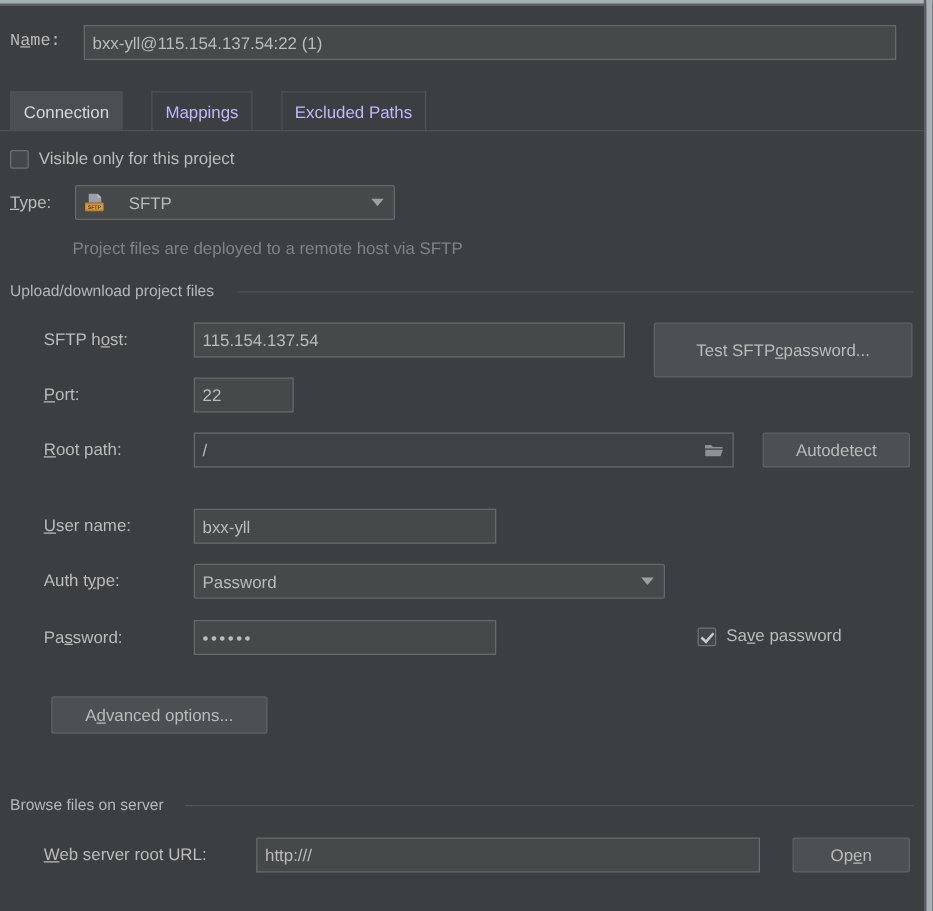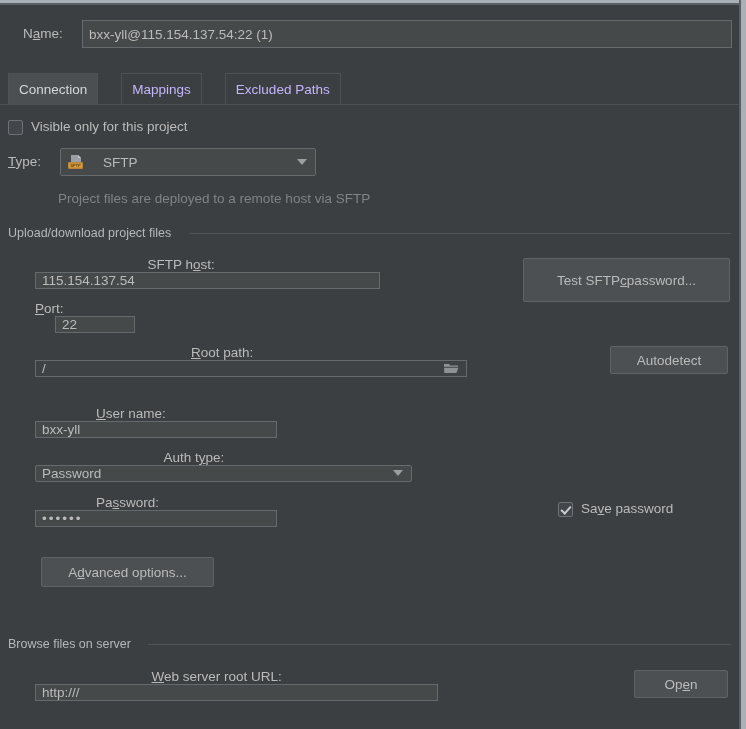--- a/index.html
+++ b/index.html
@@ -142,21 +142,21 @@
   }
 
   
   #name-row {
     position: absolute;
     left: 0; top: 14px;
     width: 739px; height: 30px;
     display: flex;
     align-items: center;
   }
-  #name-label { margin-left: 23px; width: 55px; }
+  #name-label { margin-left: 8px; width: 55px; font-family: Liberation Mono, monospace; }
   #name-input {
     margin-left: 4px;
     width: 650px;
     height: 28px;
   }
 
   
   #tabbar {
     position: absolute;
     left: 8px; top: 68px;
@@ -242,21 +242,20 @@
     height: 1px;
     background: #4f5456;
   }
 
   
   .row {
     position: absolute;
     display: flex;
     align-items: center;
     height: 28px;
-    flex-direction: column;
   }
   .row .row-label {
     width: 120px;
     text-align: left;
   }
 
   #sftp-host-row { left: 35px; top: 253px; }
   #sftp-host-input { width: 345px; height: 28px; }
   #test-conn-btn {
     position: absolute;

